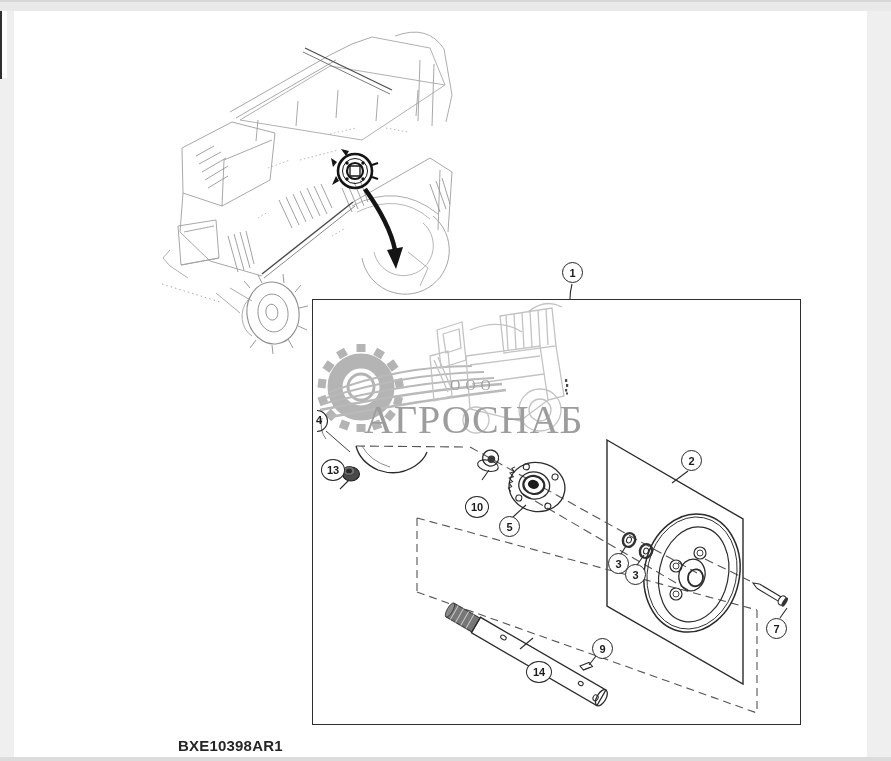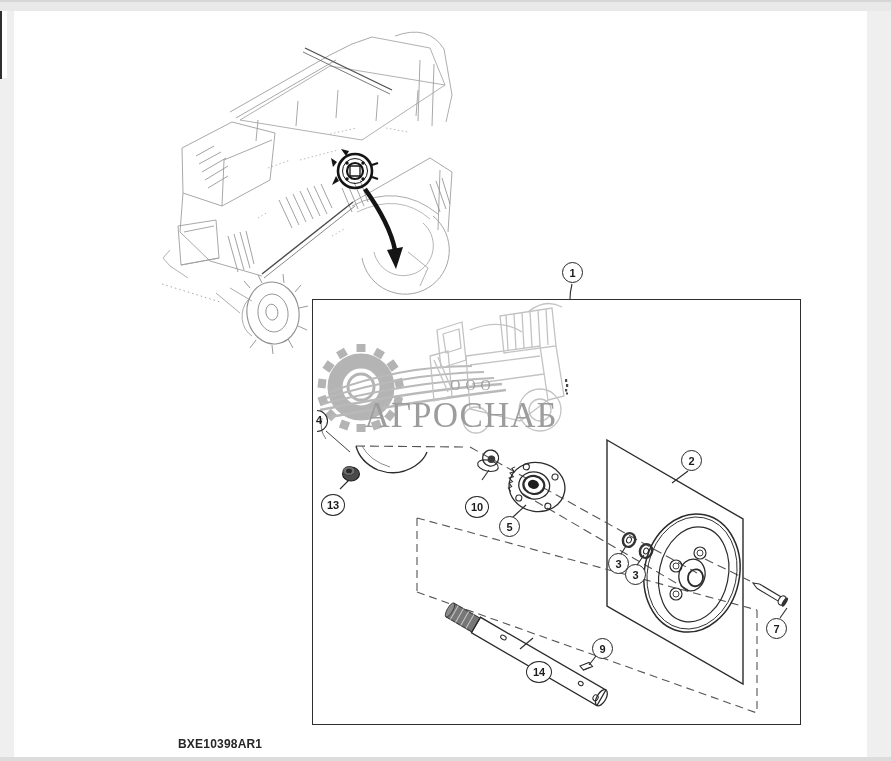--- a/index.html
+++ b/index.html
@@ -24,24 +24,24 @@
   .callout{position:absolute;z-index:4;display:flex;align-items:center;justify-content:center;
     background:#ffffff;border:1.3px solid #262626;border-radius:50%;
     font-weight:bold;font-size:11px;color:#1b1b1b;box-sizing:border-box;}
   .co-s{width:21px;height:21px;}
   .co-m{width:24px;height:22px;}
   .co-l{width:26px;height:22px;margin-top:44px;}
   .callout-4-label{position:absolute;z-index:4;font-weight:bold;font-size:11px;color:#1b1b1b;}
 
   .wm-text{position:absolute;z-index:3;color:#9d9d9d;font-family:"Liberation Serif",serif;}
   .wm-ooo{left:438px;top:378px;width:70px;font-size:14px;letter-spacing:5px;text-align:center;}
-  .wm-name{left:364px;top:396px;width:194px;font-size:35px;letter-spacing:1px;text-align:center;}
+  .wm-name{left:364px;top:396px;width:194px;font-size:40px;letter-spacing:1px;text-align:center;}
 
   .doc-code{position:absolute;left:178px;top:737px;z-index:4;
-    font-weight:bold;font-size:12px;color:#262626;letter-spacing:0.2px;}
+    font-weight:bold;font-size:15px;color:#262626;letter-spacing:0.2px;}
 </style>
 </head>
 <body>
 
 <div class="top-bar"></div>
 <div class="page"></div>
 <div class="left-gutter"></div>
 <div class="left-page-notch"></div>
 <div class="left-dark-line"></div>
 <div class="right-gutter"></div>
@@ -296,19 +296,19 @@
 
 <div class="callout co-s" style="left:562px;top:262px;">1</div>
 <div class="callout co-s" style="left:681px;top:450px;">2</div>
 <div class="callout co-s" style="left:608px;top:553px;">3</div>
 <div class="callout co-s" style="left:625px;top:564px;">3</div>
 <div class="callout-4-label" style="left:316px;top:414px;">4</div>
 <div class="callout co-s" style="left:499px;top:516px;">5</div>
 <div class="callout co-s" style="left:766px;top:618px;">7</div>
 <div class="callout co-s" style="left:592px;top:638px;">9</div>
 <div class="callout co-m" style="left:465px;top:496px;">10</div>
-<div class="callout co-m" style="left:321px;top:494px;">13</div>
+<div class="callout co-m" style="left:321px;top:459px;">13</div>
 <div class="callout co-l" style="left:526px;top:617px;">14</div>
 
 <div class="wm-text wm-ooo">ООО</div>
 <div class="wm-text wm-name">АГРОСНАБ</div>
 
 <div class="doc-code">BXE10398AR1</div>
 
 </body></html>

